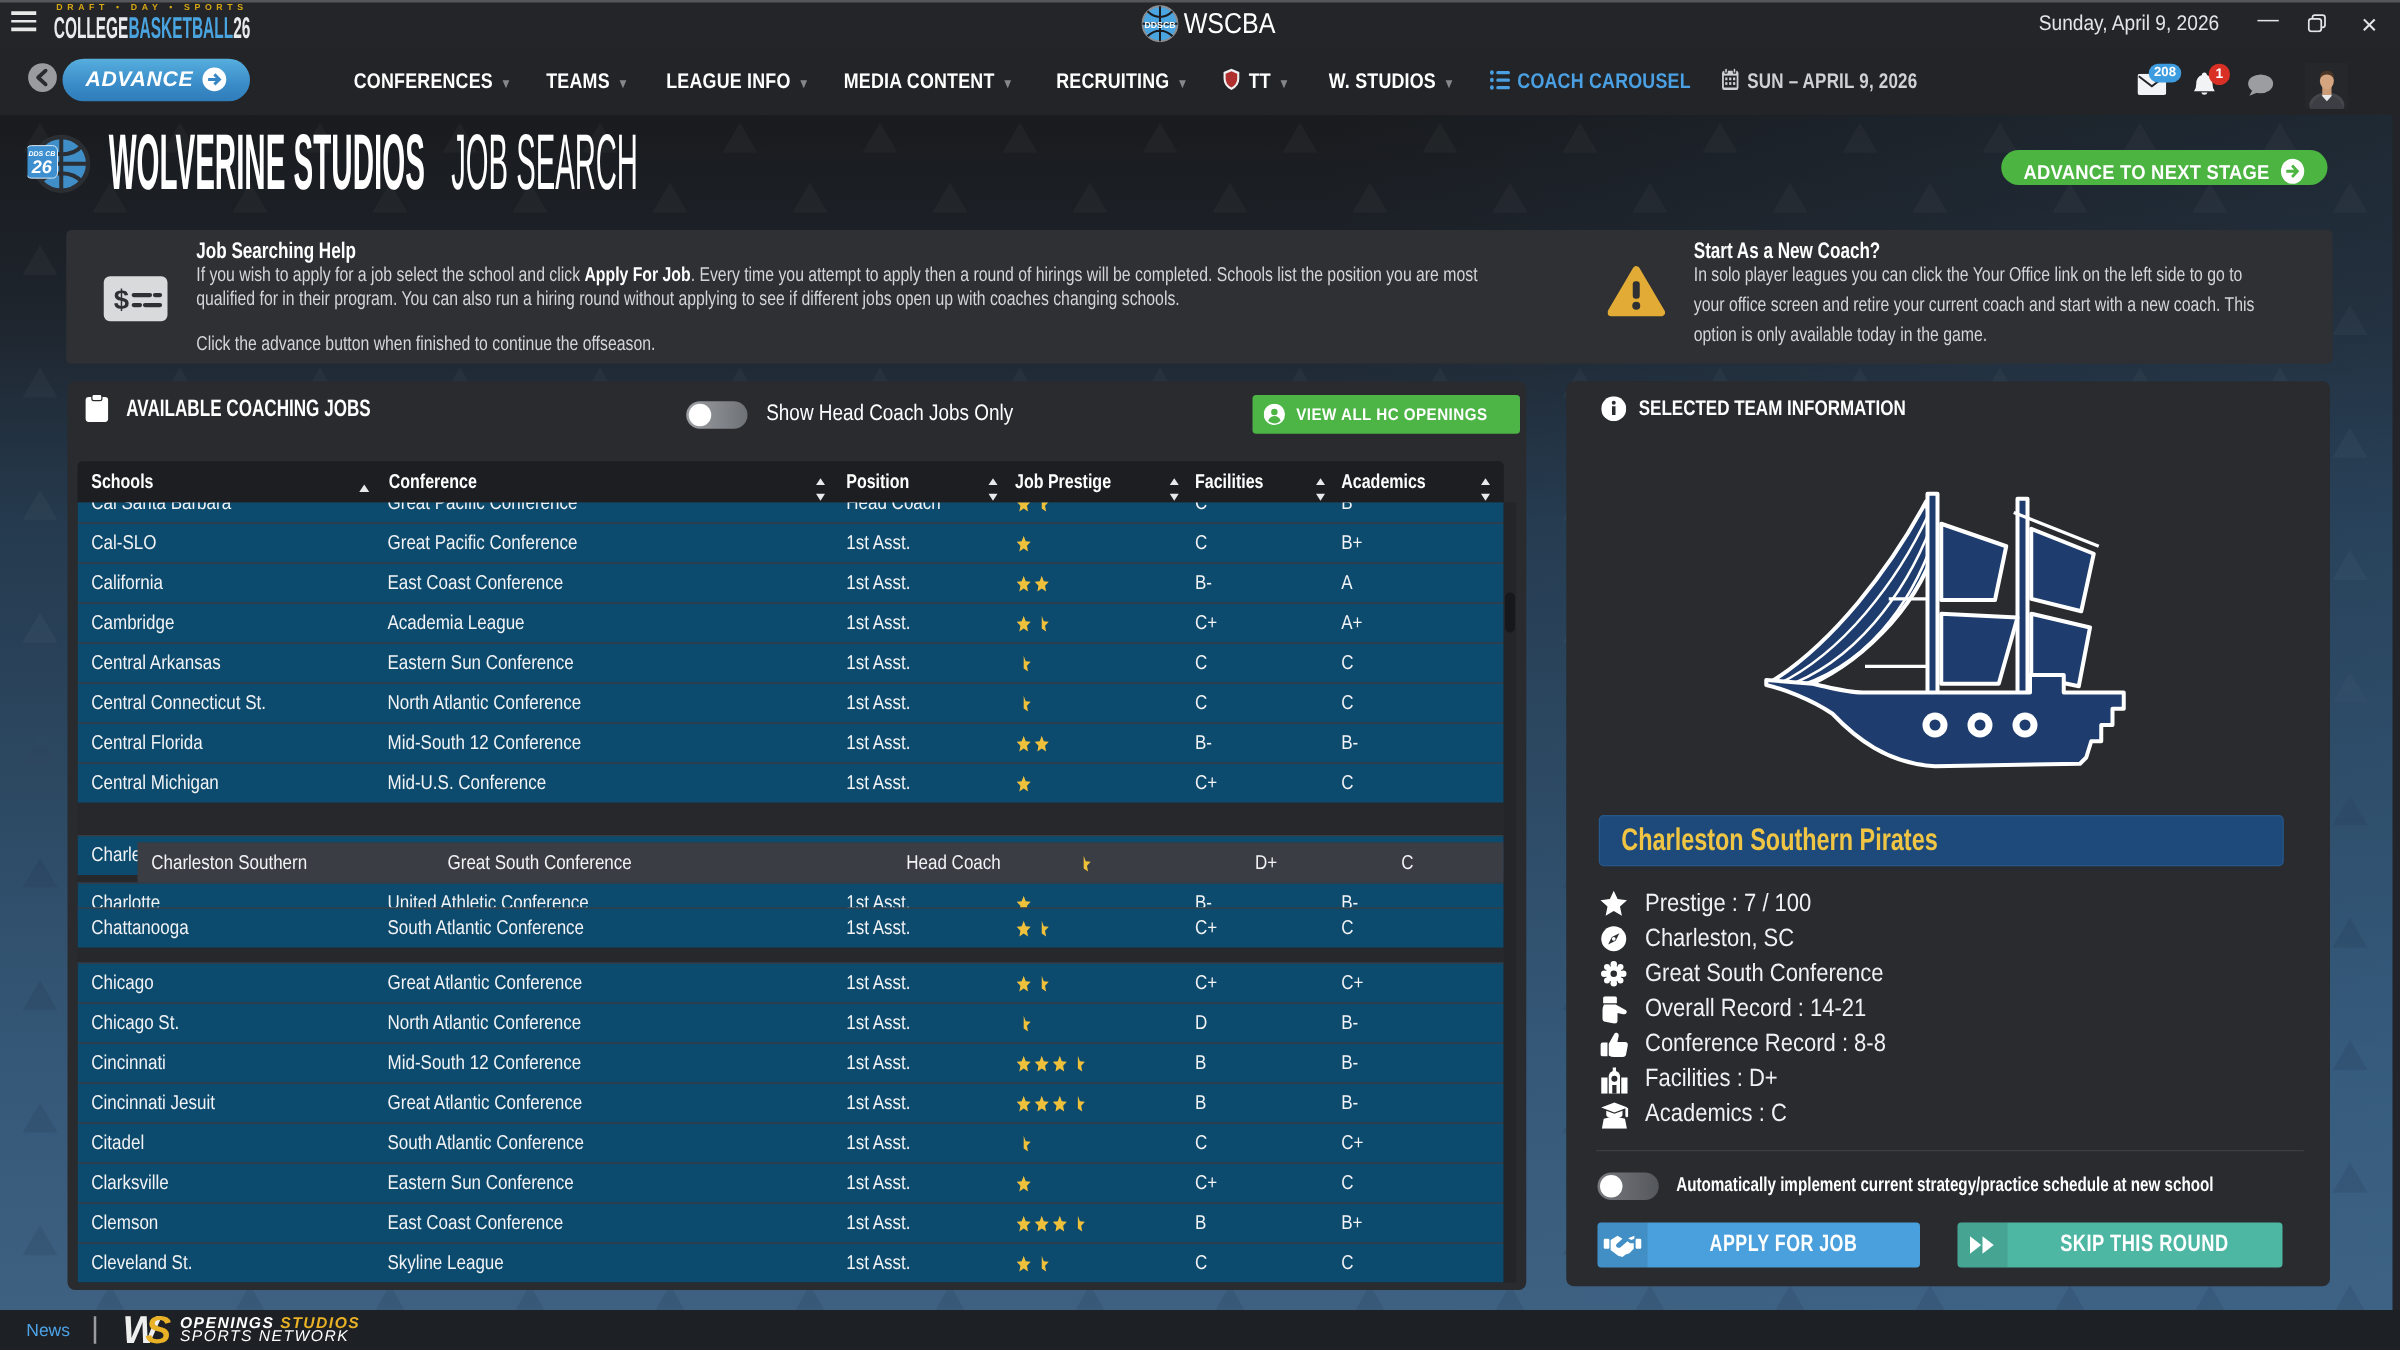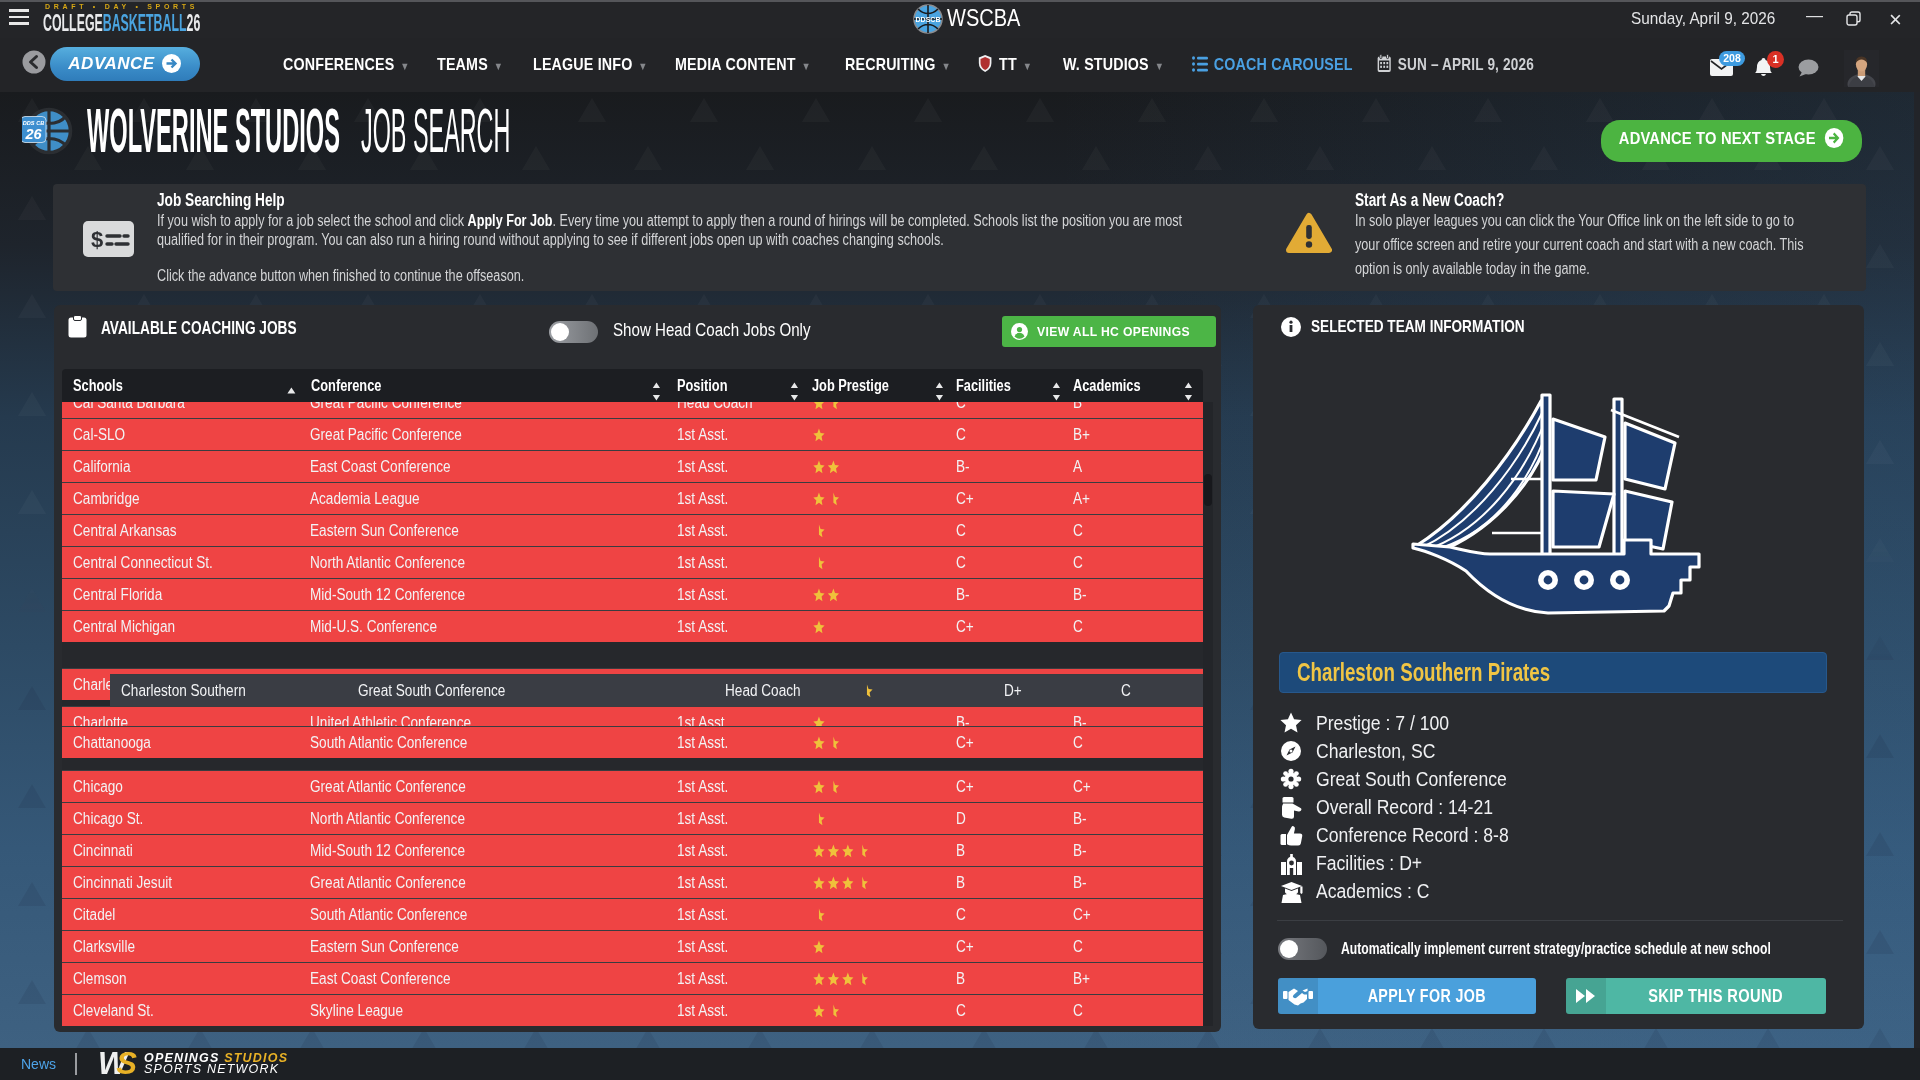--- a/index.html
+++ b/index.html
@@ -27,42 +27,42 @@
  background:linear-gradient(180deg,#56aede 0%,#3a8cc8 60%,#2f7cba 100%);
  color:#fff;font-weight:bold;font-style:italic;font-size:17px;text-align:center;line-height:34px;letter-spacing:.5px;}
 .nav{top:38px;height:54px;line-height:54px;color:#fff;font-weight:bold;font-size:17px;letter-spacing:.2px;white-space:nowrap;transform:scaleX(.84);transform-origin:left center;}
 .nav .caret{color:#85878b;font-size:11px;margin-left:7px;}
 .navblue{color:#4aa0e2;}
 .navgray{color:#cfd1d4;font-weight:bold;}
 
 #pglogo{left:22px;top:105px;width:52px;height:52px;}
 #pgtitle{left:87px;top:94px;white-space:nowrap;transform:scaleX(.375);transform-origin:left top;color:#fff;font-size:63px;font-weight:bold;}
 #pgtitle2{left:361px;top:94px;white-space:nowrap;transform:scaleX(.371);transform-origin:left top;color:#fff;font-size:63px;font-weight:normal;}
-#advstage{left:1601px;top:120px;width:261px;height:42px;border-radius:19px;background:#4cb441;
+#advstage{left:1601px;top:120px;width:261px;height:28px;border-radius:19px;background:#4cb441;
  color:#fff;font-weight:bold;font-size:16px;text-align:center;line-height:38px;letter-spacing:.2px;white-space:nowrap;}
 #advstage .inner{display:inline-block;transform:scaleX(.92);transform-origin:center;}
 
 #helpstrip{left:53px;top:184px;width:1813px;height:107px;background:#2e3034;border-radius:4px;}
 #checkicon{left:83px;top:221px;width:51px;height:36px;background:#d9dadb;border-radius:5px;}
 .helptitle{color:#fff;font-weight:bold;font-size:18px;transform:scaleX(.76);transform-origin:left top;white-space:nowrap;}
 .helpbody{color:#d4d5d7;font-size:16px;transform:scaleX(.79);transform-origin:left top;white-space:nowrap;}
 #warntri{left:1286px;top:212px;}
 
 #leftpanel{left:54px;top:305px;width:1167px;height:727px;background:#292b2f;border-radius:6px;}
 #availtitle{left:101px;top:317px;color:#fff;font-weight:bold;font-size:19px;transform:scaleX(.72);transform-origin:left top;white-space:nowrap;}
 .toggle{width:49px;height:22px;border-radius:11px;background:linear-gradient(90deg,#9b9ea3 0%,#6e7175 100%);}
 .toggle .knob{position:absolute;left:2px;top:2px;width:18px;height:18px;border-radius:50%;background:#fff;}
 #hctoggle{left:549px;top:321px;}
 #hctlabel{left:613px;top:320px;color:#fff;font-size:18px;transform:scaleX(.84);transform-origin:left top;white-space:nowrap;}
 #viewhc{left:1002px;top:316px;width:214px;height:31px;background:#4cb546;border-radius:3px;color:#fff;font-weight:bold;font-size:13.5px;letter-spacing:.4px;line-height:31px;text-align:center;white-space:nowrap;}
 
 #thead{left:62px;top:369px;width:1141px;height:33px;background:#1c1e22;border-radius:4px 4px 0 0;}
 .th{position:absolute;top:0;height:33px;line-height:33px;color:#fff;font-weight:bold;font-size:16px;transform:scaleX(.8);transform-origin:left center;white-space:nowrap;}
 #tbody{left:62px;top:402px;width:1141px;height:624px;overflow:hidden;background:#26282c;}
-.trow{position:absolute;left:0;width:1141px;height:32px;border-top:1px solid #3a3c40;background:#ef4444;}
+.trow{position:absolute;left:0;width:1141px;height:32px;border-top:1px solid #3a3c40;background:#0c4a6e;}
 .trow.sel{background:#3a3d44;margin-left:48px;}
 .td{position:absolute;top:0;height:32px;line-height:32px;color:#f2f3f5;font-size:16px;white-space:nowrap;transform:scaleX(.85);transform-origin:left center;}
 .c1{left:11px;} .c2{left:248px;} .c3{left:615px;} .c4{left:751px;} .c5{left:894px;} .c6{left:1011px;}
 .stars{display:flex;gap:3px;align-items:center;height:32px;}
 #scrolltrack{left:1203px;top:402px;width:10px;height:624px;background:#232529;}
 #scrollthumb{left:1204px;top:474px;width:8px;height:32px;background:#17181c;border-radius:4px;}
 
 #rightpanel{left:1253px;top:305px;width:611px;height:724px;background:#292b2f;border-radius:6px;}
 #selinfo{left:1311px;top:317px;color:#fff;font-weight:bold;font-size:17px;transform:scaleX(.8);transform-origin:left top;white-space:nowrap;}
 #banner{left:1279px;top:652px;width:548px;height:41px;background:#1d4a7a;border:1px solid #27588c;border-radius:4px;}

